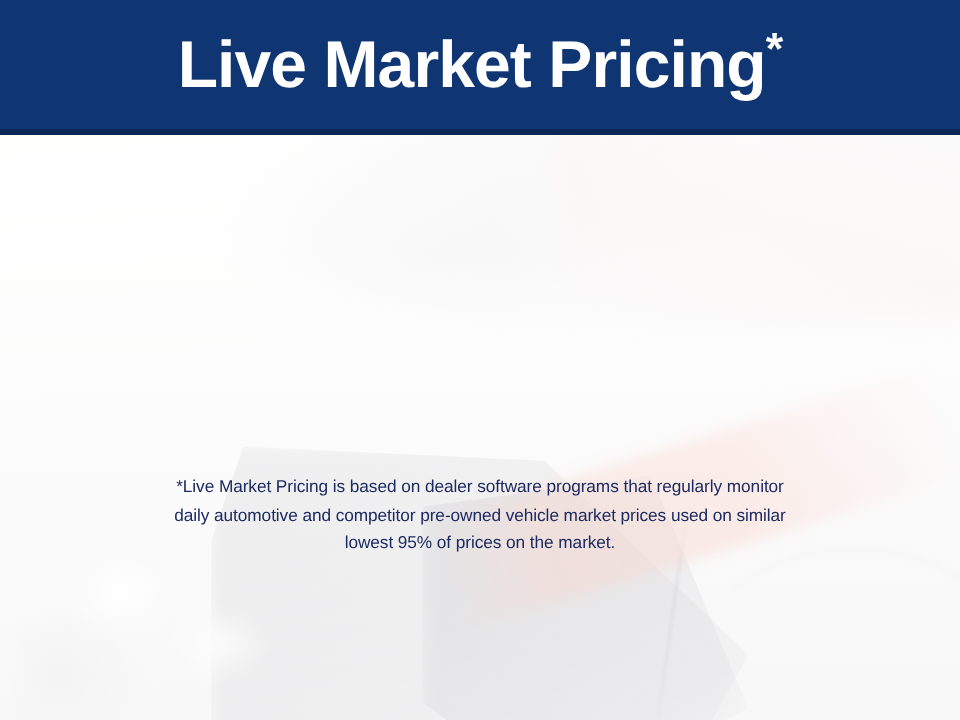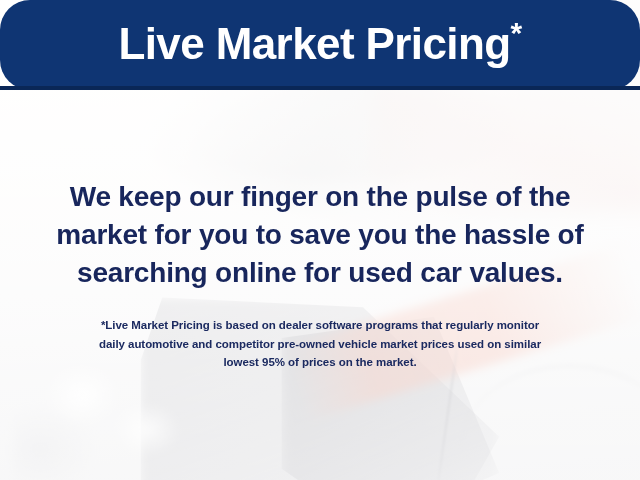--- a/index.html
+++ b/index.html
@@ -194,21 +194,20 @@
     left: 0;
     top: 0;
     width: 100%;
     height: 90px;
     background: #0f3573;
     z-index: 3;
     display: flex;
     align-items: center;
     justify-content: center;
     box-sizing: border-box;
-    border-radius: 30px;
   }
   .header-banner::after {
     content: "";
     position: absolute;
     left: 0;
     bottom: 0;
     width: 100%;
     height: 4px;
     background: #0a2757;
   }
@@ -258,21 +257,21 @@
     top: 316px;
     width: 100%;
     z-index: 2;
     text-align: center;
     padding: 0 30px;
     box-sizing: border-box;
   }
   .fineprint-line {
     color: #1b2a60;
     font-size: 11.5px;
-    font-weight: bold;
+    font-weight: normal;
     line-height: 18.5px;
     letter-spacing: -0.05px;
     white-space: nowrap;
   }
 </style>
 </head>
 <body>
 
 <div id="promo-card">
 
@@ -287,25 +286,20 @@
     <div class="bg-speckle"></div>
     <div class="bg-pinstripe"></div>
     <div class="bg-arc"></div>
     <div class="bg-veil"></div>
   </div>
 
   <div class="header-banner">
     <h1 class="header-title"><span>Live Market Pricing</span><span class="asterisk">*</span></h1>
   </div>
 
-  <div class="headline-block">
-    <div class="headline-line">We keep our finger on the pulse of the</div>
-    <div class="headline-line">market for you to save you the hassle of</div>
-    <div class="headline-line">searching online for used car values.</div>
-  </div>
 
   <div class="fineprint-block">
     <div class="fineprint-line">*Live Market Pricing is based on dealer software programs that regularly monitor</div>
     <div class="fineprint-line">daily automotive and competitor pre-owned vehicle market prices used on similar</div>
     <div class="fineprint-line">lowest 95% of prices on the market.</div>
   </div>
 
 </div>
 
 </body></html>

